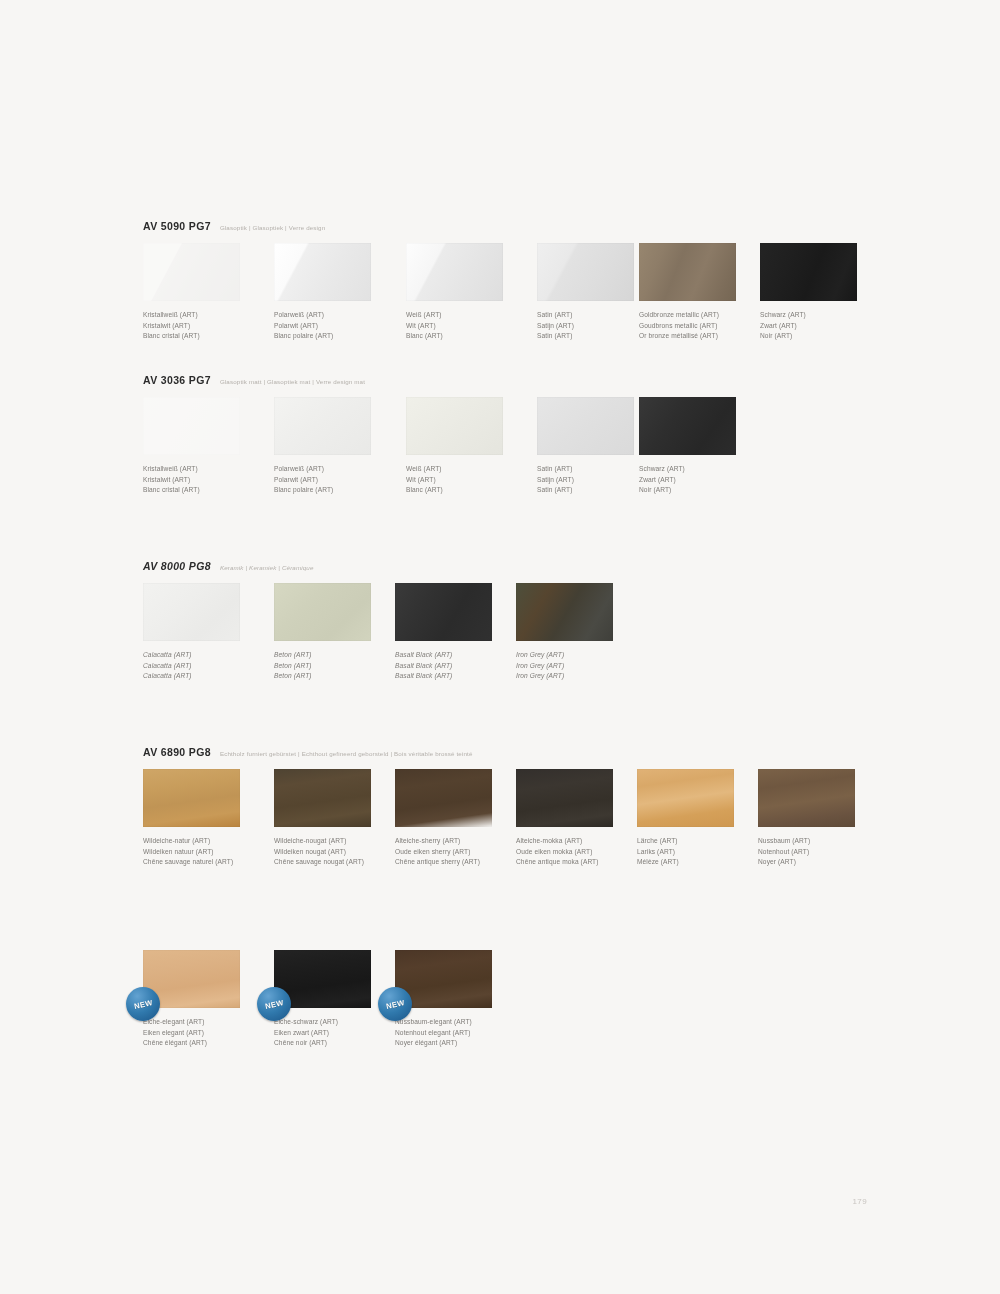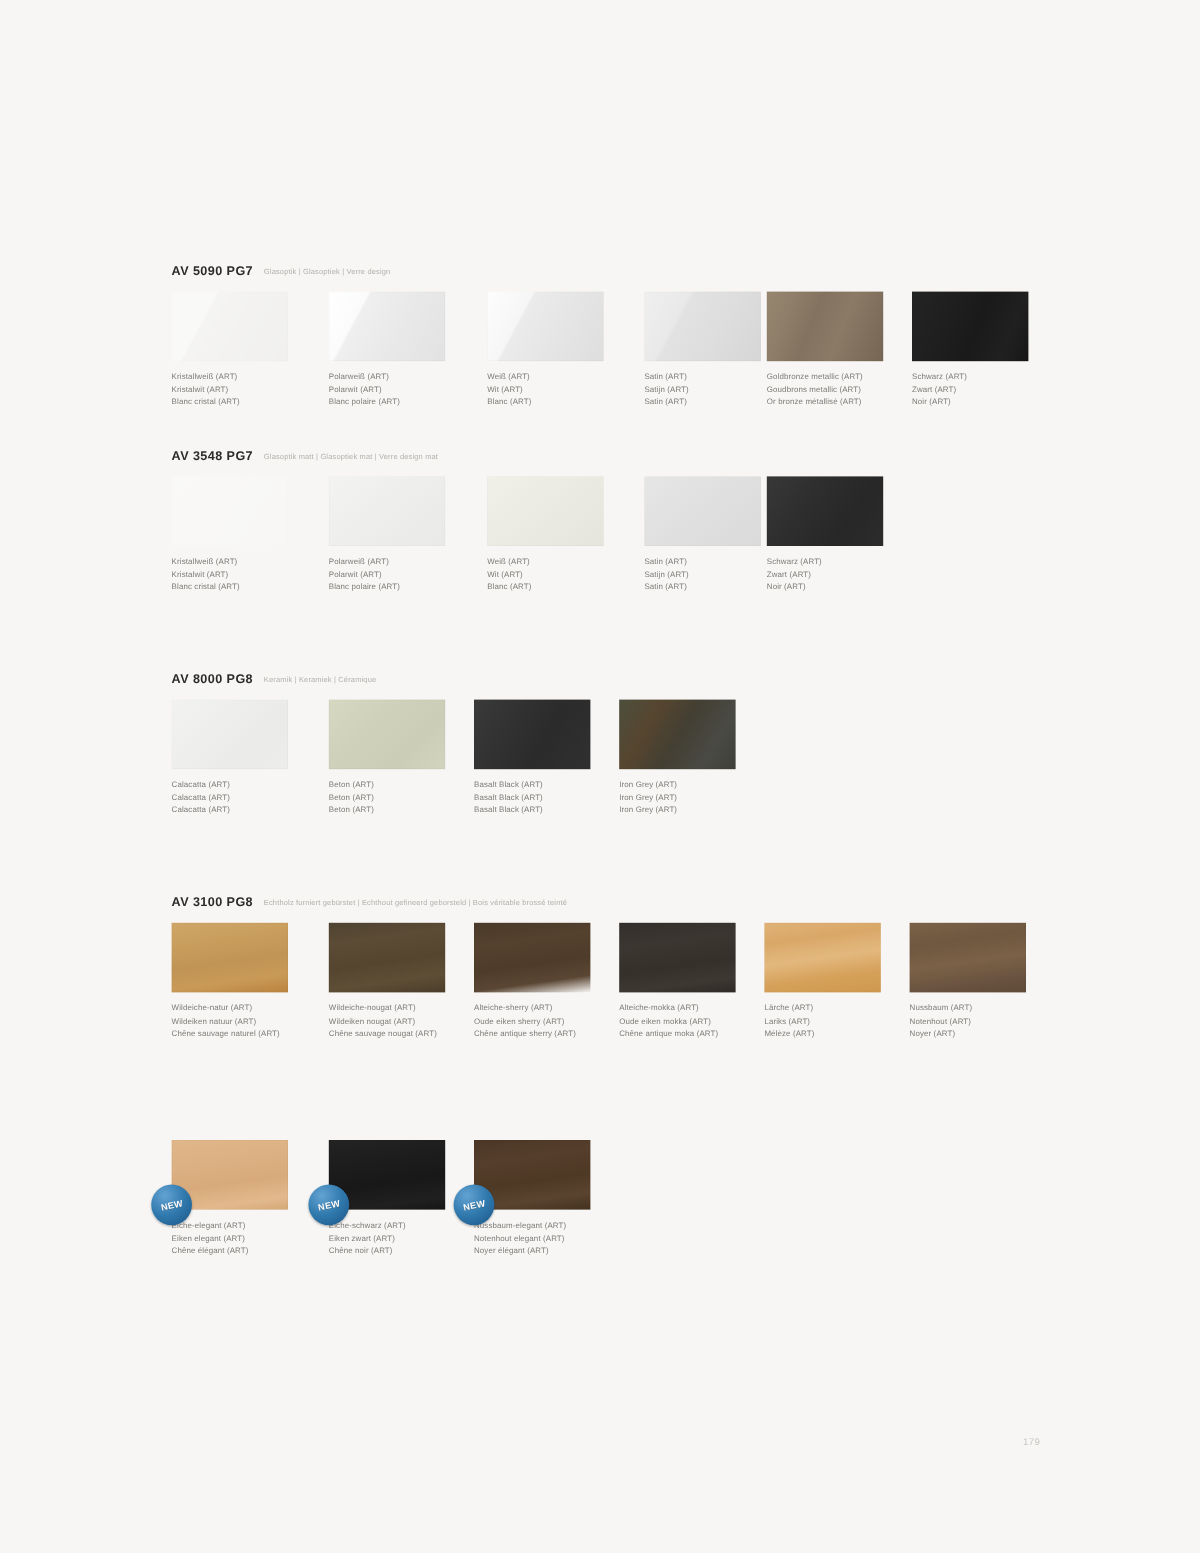--- a/index.html
+++ b/index.html
@@ -152,21 +152,21 @@
             <div class="caption">
               <div class="l1">Schwarz (ART)</div>
               <div class="l1">Zwart (ART)</div>
               <div class="l1">Noir (ART)</div>
             </div>
           </div>
         </div>
       </div>
       <div class="section" style="top: 374px;">
         <div class="sec-head">
-          <div class="sec-code">AV 3548 PG7</div>
+          <div class="sec-code">AV 3036 PG7</div>
           <div class="sec-sub">Glasoptik matt | Glasoptiek mat | Verre design mat</div>
         </div>
         <div class="row" style="height: 104px;">
           <div class="cell" style="left: 0px;">
             <div class="sw" style="width: 97px; height: 58px; background: linear-gradient(118deg, rgb(255, 255, 255), rgb(250, 250, 250)); opacity: 0.35;"></div>
             <div class="caption">
               <div class="l1">Kristallweiß (ART)</div>
               <div class="l1">Kristalwit (ART)</div>
               <div class="l1">Blanc cristal (ART)</div>
             </div>
@@ -198,21 +198,21 @@
           <div class="cell" style="left: 496px;">
             <div class="sw" style="width: 97px; height: 58px; background: linear-gradient(125deg, rgb(56, 56, 56) 0%, rgb(46, 46, 46) 35%, rgb(39, 39, 39) 70%, rgb(44, 44, 44) 100%);"></div>
             <div class="caption">
               <div class="l1">Schwarz (ART)</div>
               <div class="l1">Zwart (ART)</div>
               <div class="l1">Noir (ART)</div>
             </div>
           </div>
         </div>
       </div>
-      <div class="section" style="top: 560px;">
+      <div class="section" style="top: 560px; font-style: italic;">
         <div class="sec-head">
           <div class="sec-code">AV 8000 PG8</div>
           <div class="sec-sub">Keramik | Keramiek | Céramique</div>
         </div>
         <div class="row" style="height: 104px;">
           <div class="cell" style="left: 0px;">
             <div class="sw" style="width: 97px; height: 58px; background: linear-gradient(135deg, rgb(242, 242, 240) 0%, rgb(238, 238, 236) 40%, rgb(234, 234, 232) 70%, rgb(237, 237, 235) 100%);"></div>
             <div class="caption">
               <div class="l1">Calacatta (ART)</div>
               <div class="l1">Calacatta (ART)</div>
@@ -240,21 +240,21 @@
             <div class="caption">
               <div class="l1">Iron Grey (ART)</div>
               <div class="l1">Iron Grey (ART)</div>
               <div class="l1">Iron Grey (ART)</div>
             </div>
           </div>
         </div>
       </div>
       <div class="section" style="top: 746px;">
         <div class="sec-head">
-          <div class="sec-code">AV 3100 PG8</div>
+          <div class="sec-code">AV 6890 PG8</div>
           <div class="sec-sub">Echtholz furniert gebürstet | Echthout gefineerd geborsteld | Bois véritable brossé teinté</div>
         </div>
         <div class="row" style="height: 104px;">
           <div class="cell" style="left: 0px;">
             <div class="sw" style="width: 97px; height: 58px; background: linear-gradient(172deg, rgb(207, 166, 103) 0%, rgb(200, 157, 92) 30%, rgb(192, 148, 85) 55%, rgb(201, 154, 87) 78%, rgb(185, 132, 63) 100%);"></div>
             <div class="caption">
               <div class="l1">Wildeiche-natur (ART)</div>
               <div class="l1">Wildeiken natuur (ART)</div>
               <div class="l1">Chêne sauvage naturel (ART)</div>
             </div>

